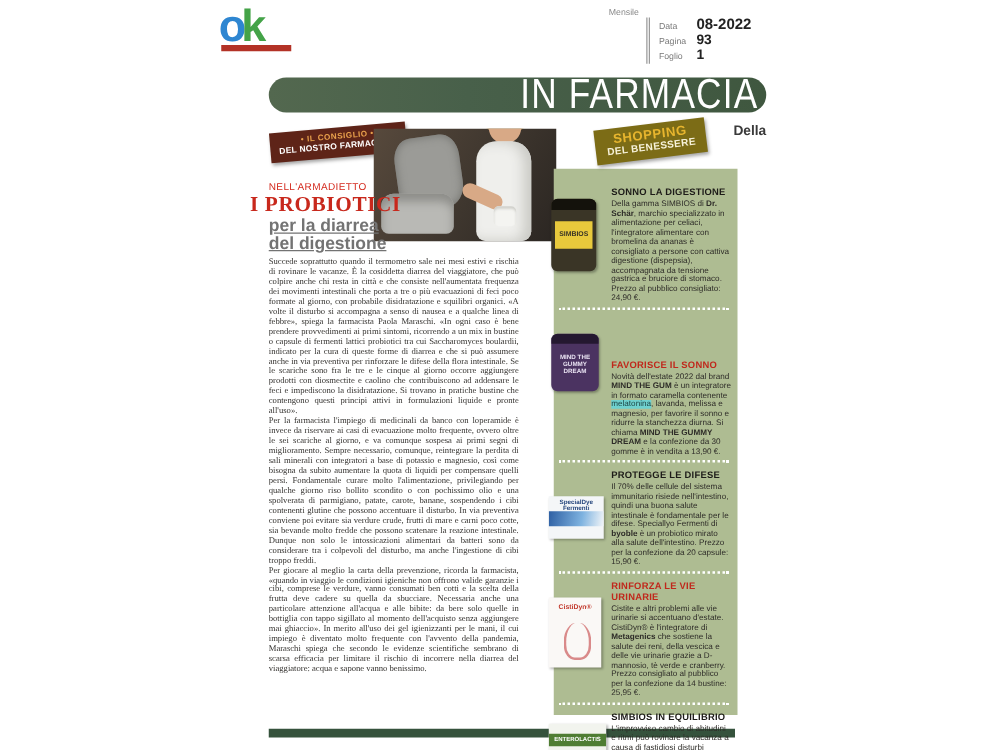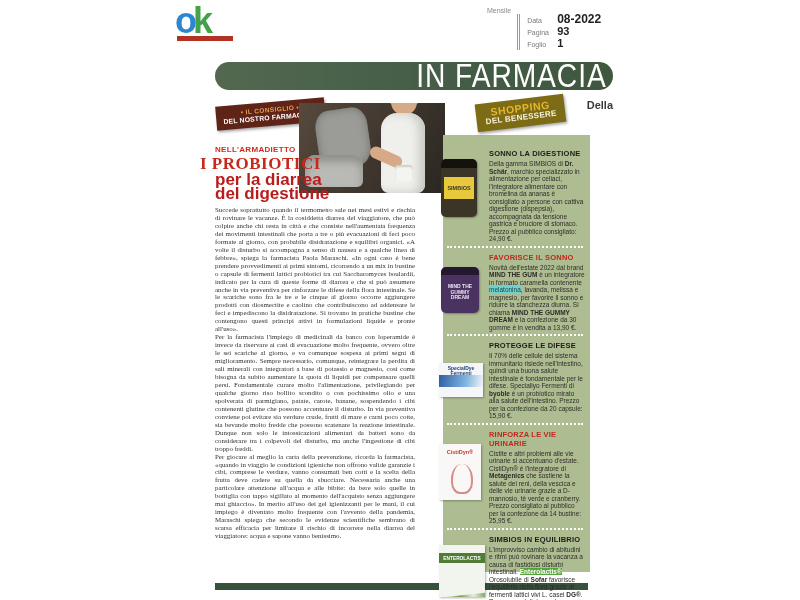--- a/index.html
+++ b/index.html
@@ -47,24 +47,24 @@
                border-radius:10px 10px 6px 6px;box-shadow:inset 0 6px 8px #8d8d89;}
   .person-torso{position:absolute;left:82px;top:10px;width:44px;height:80px;background:#efefec;
                 border-radius:16px 16px 8px 8px;box-shadow:inset -6px 0 10px #c9c9c4;}
   .person-head{position:absolute;left:92px;top:-14px;width:26px;height:26px;background:#d8a986;border-radius:50%;}
   .person-hair{position:absolute;left:88px;top:-18px;width:34px;height:20px;background:#caa35e;border-radius:50% 50% 30% 30%;}
   .person-arm{position:absolute;left:70px;top:48px;width:34px;height:12px;background:#d8a986;border-radius:8px;transform:rotate(24deg);}
   .paper-roll{position:absolute;left:96px;top:62px;width:18px;height:16px;background:#f4f4f1;border-radius:4px;
               box-shadow:inset 0 2px 2px #cfcfca;}
 
   
-  .kicker{position:absolute;left:215px;top:145px;font-size:8px;font-weight:bold;color:#d42a1e;letter-spacing:.3px;}
+  .kicker{position:absolute;left:215px;top:145px;font-size:8px;font-weight:normal;color:#d42a1e;letter-spacing:.3px;}
   .art-title{position:absolute;left:200px;top:154px;font-family:"Liberation Serif",serif;
              font-size:17px;font-weight:bold;color:#c8281c;letter-spacing:.5px;}
-  .art-sub{position:absolute;left:215px;top:173px;font-size:17px;line-height:14px;font-weight:bold;color:#b91c1c;}
+  .art-sub{position:absolute;left:215px;top:173px;font-size:14px;line-height:14px;font-weight:bold;color:#737373;text-decoration:underline;}
 
   
   .art-body{position:absolute;left:215px;top:206px;width:200px;height:376px;
             font-family:"Liberation Serif",serif;font-size:6.9px;line-height:7.95px;
             color:#33312e;text-align:justify;overflow:hidden;}
   .para{margin:0;}
 
   .bottom-bar{position:absolute;left:215px;top:583px;width:373px;height:7px;background:#35523c;}
 
   
@@ -187,21 +187,21 @@
         </div>
       </div>
       <div class="side-sep"></div>
       <div class="side-section">
         <div class="side-prod">
           <div class="prod jar-purple">
             <span class="prod-label">MIND THE GUMMY DREAM</span>
           </div>
         </div>
         <div class="side-text">
-          <div class="side-h" style="color: rgb(192, 40, 28);">FAVORISCE IL SONNO</div>
+          <div class="side-h" style="color: rgb(192, 40, 28); margin-top: 34px;">FAVORISCE IL SONNO</div>
           <div class="side-b"><span>Novità dell'estate 2022 dal brand </span><span class="b">MIND THE GUM</span><span> è un integratore in formato caramella contenente </span><span class="hl-cyan">melatonina</span><span>, lavanda, melissa e magnesio, per favorire il sonno e ridurre la stanchezza diurna. Si chiama </span><span class="b">MIND THE GUMMY DREAM</span><span> e la confezione da 30 gomme è in vendita a 13,90 €.</span></div>
         </div>
       </div>
       <div class="side-sep"></div>
       <div class="side-section">
         <div class="side-prod">
           <div class="prod box-blue">
             <span class="prod-label">SpecialDye Fermenti</span>
           </div>
         </div>

